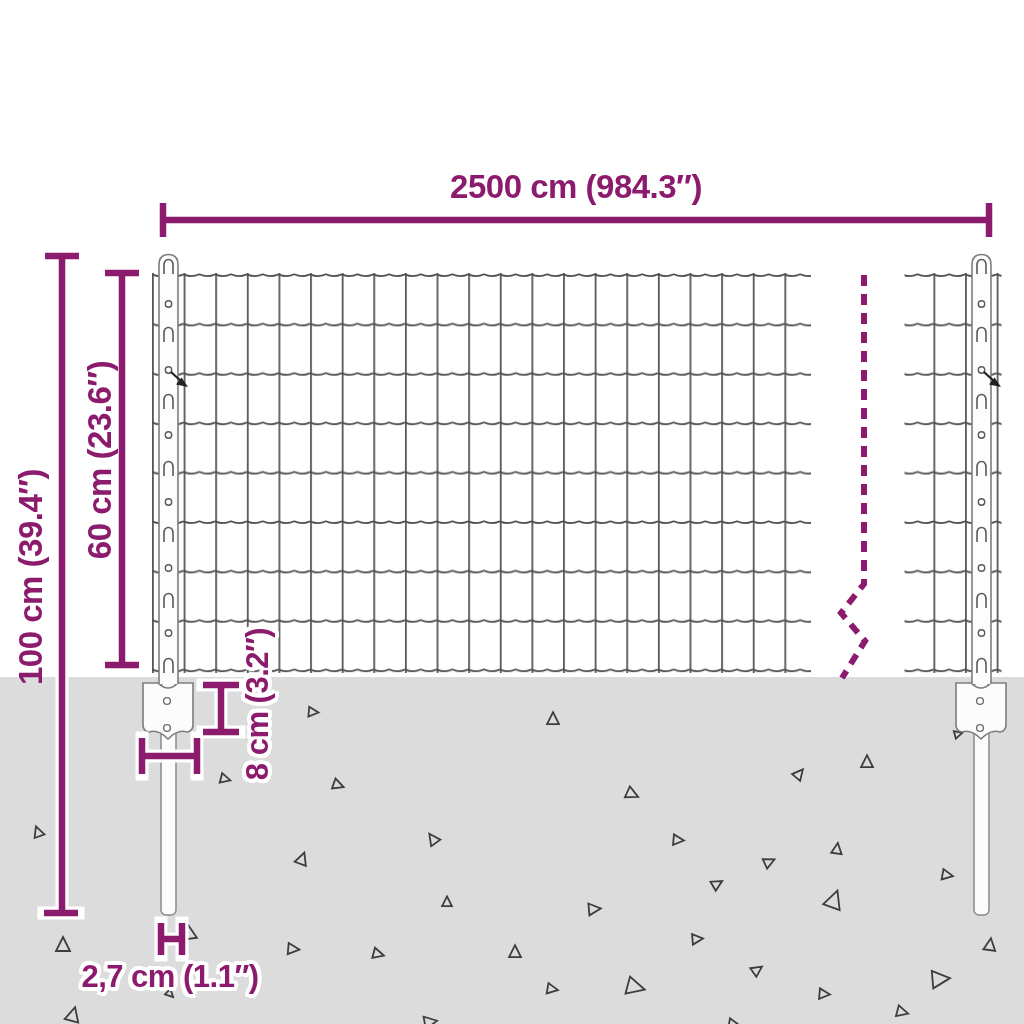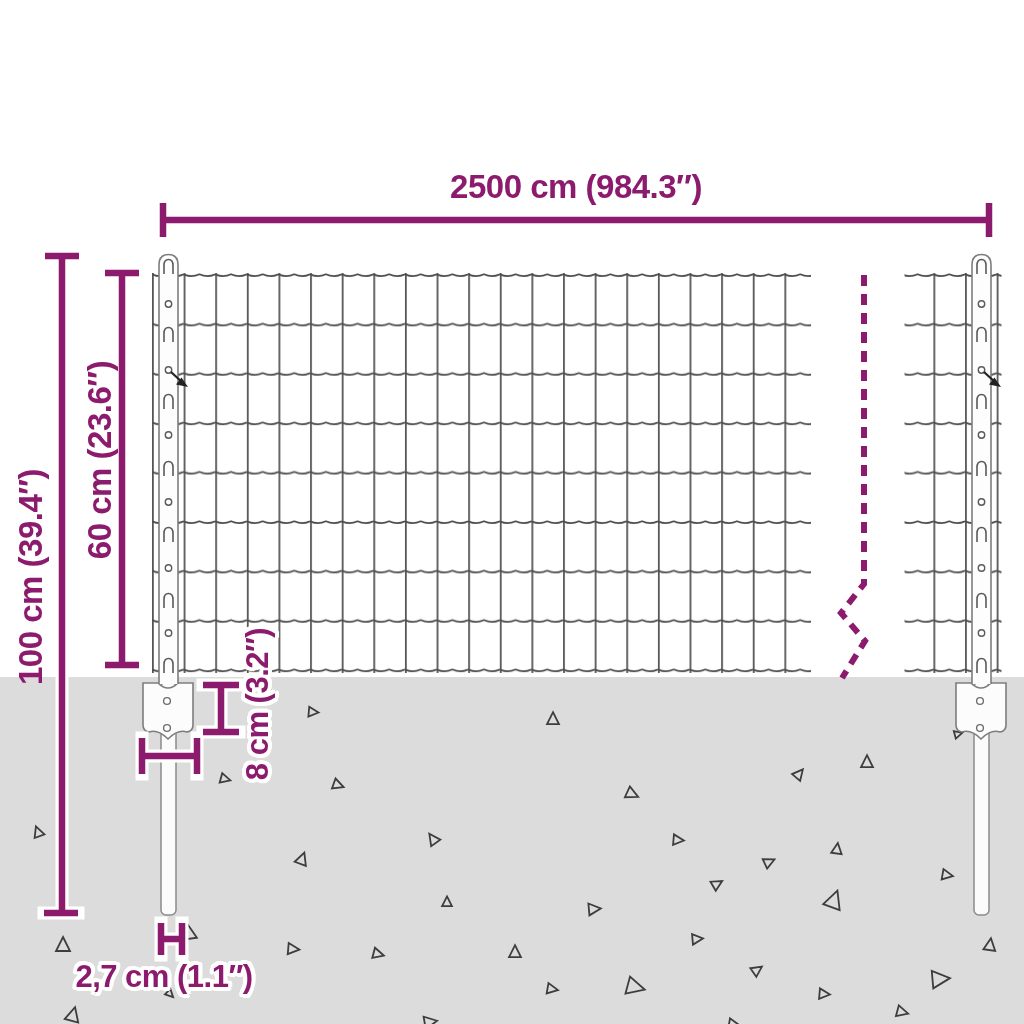--- a/index.html
+++ b/index.html
@@ -160,15 +160,15 @@
 
 <div class="dim-label" style="left:576px;top:155px;">2500 cm (984.3″)</div>
 
 <div class="dim-label vert" style="left:31px;top:545px;">100 cm (39.4″)</div>
 
 <div class="dim-label vert" style="left:100px;top:428px;">60 cm (23.6″)</div>
 
 <div class="dim-label small vert halo" style="left:258px;top:672px;">8 cm (3.2″)</div>
 
 
-<div class="dim-label small halo" style="left:164px;top:945px;">2,7 cm (1.1″)</div>
+<div class="dim-label small halo" style="left:170px;top:945px;">2,7 cm (1.1″)</div>
 
 </div>
 
 </body></html>

